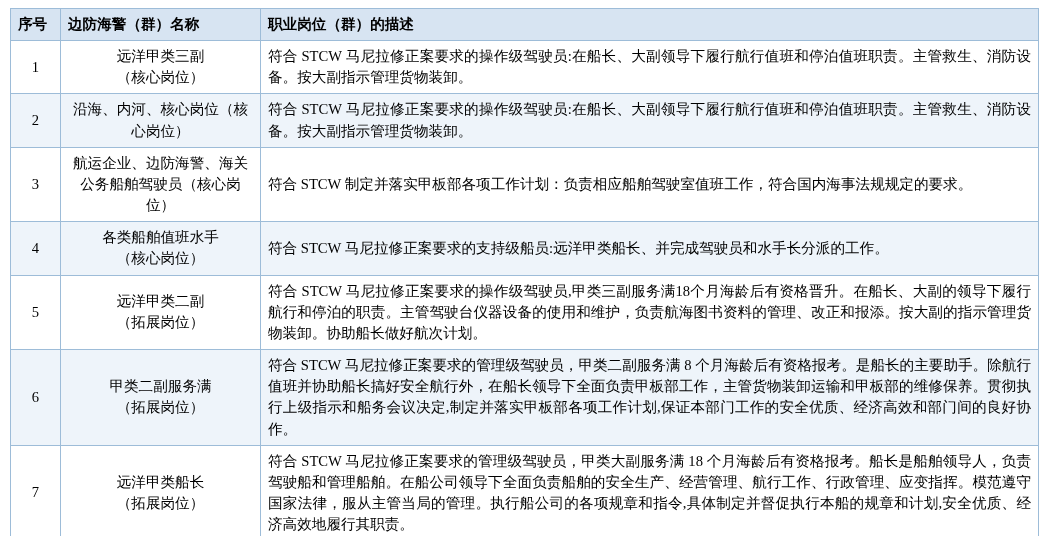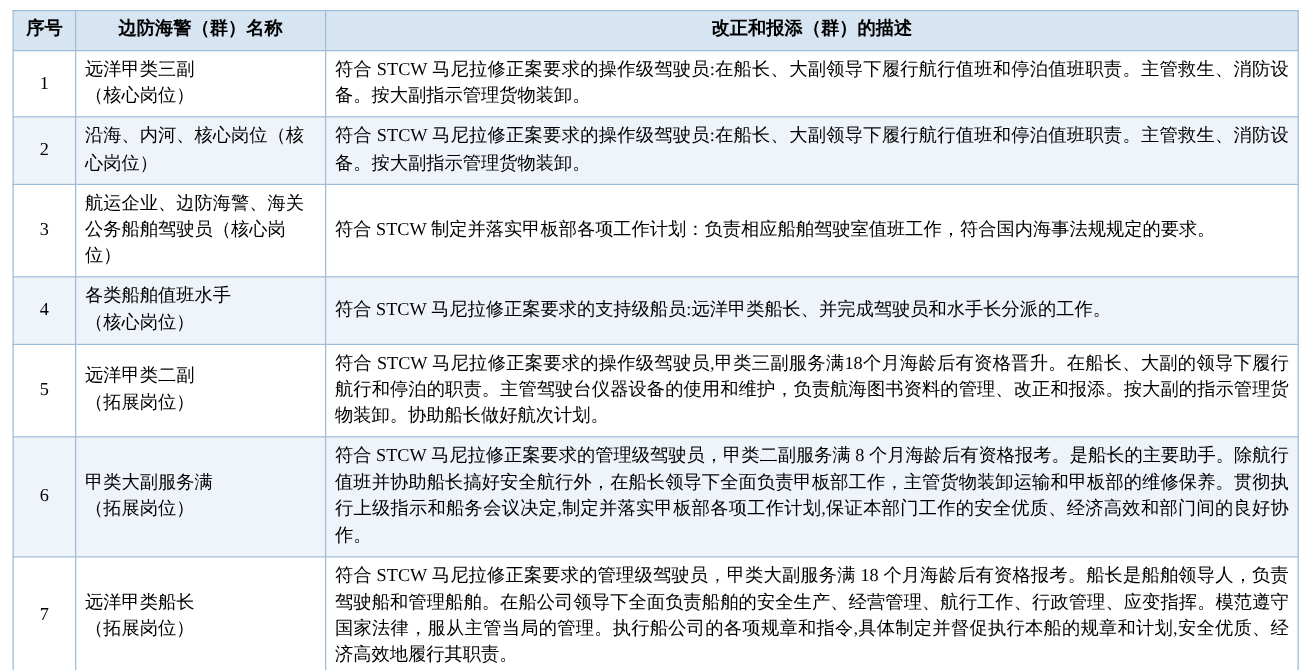--- a/index.html
+++ b/index.html
@@ -33,31 +33,31 @@
   table.job-table th, table.job-table td {
     border: 1px solid #9dbcd8;
     vertical-align: middle;
     padding: 5px 7px;
     font-size: 14.6px;
     line-height: 1.45;
   }
   thead th {
     background: #d7e4f2;
     font-weight: bold;
-    text-align: center;
+    text-align: left;
     font-size: 15.6px;
     padding: 7px 6px;
     border: 1px solid #8fb3d4;
-    font-family: Liberation Mono, monospace;
   }
   td.no {
     text-align: center;
     font-size: 15px;
   }
   td.name {
+    text-align: center;
     white-space: pre-line;
   }
   td.desc {
     text-align: justify;
     text-justify: inter-ideograph;
     white-space: pre-line;
     margin-top: 28px;
   }
   tr.zebra td {
     background: #eef4fa;
@@ -73,21 +73,21 @@
   <table class="job-table">
     <colgroup>
       <col class="c-no">
       <col class="c-name">
       <col class="c-desc">
     </colgroup>
     <thead>
       <tr>
         <th>序号</th>
         <th>边防海警（群）名称</th>
-        <th>改正和报添（群）的描述</th>
+        <th>职业岗位（群）的描述</th>
       </tr>
     </thead>
     <tbody>
       <tr class="plain">
         <td class="no">1</td>
         <td class="name">远洋甲类三副
 （核心岗位）</td>
         <td class="desc">符合 STCW 马尼拉修正案要求的操作级驾驶员:在船长、大副领导下履行航行值班和停泊值班职责。主管救生、消防设备。按大副指示管理货物装卸。</td>
       </tr>
       <tr class="zebra">
@@ -107,21 +107,21 @@
         <td class="desc">符合 STCW 马尼拉修正案要求的支持级船员:远洋甲类船长、并完成驾驶员和水手长分派的工作。</td>
       </tr>
       <tr class="plain">
         <td class="no">5</td>
         <td class="name">远洋甲类二副
 （拓展岗位）</td>
         <td class="desc">符合 STCW 马尼拉修正案要求的操作级驾驶员,甲类三副服务满18个月海龄后有资格晋升。在船长、大副的领导下履行航行和停泊的职责。主管驾驶台仪器设备的使用和维护，负责航海图书资料的管理、改正和报添。按大副的指示管理货物装卸。协助船长做好航次计划。</td>
       </tr>
       <tr class="zebra">
         <td class="no">6</td>
-        <td class="name">甲类大副服务满
+        <td class="name">甲类二副服务满
 （拓展岗位）</td>
         <td class="desc">符合 STCW 马尼拉修正案要求的管理级驾驶员，甲类二副服务满 8 个月海龄后有资格报考。是船长的主要助手。除航行值班并协助船长搞好安全航行外，在船长领导下全面负责甲板部工作，主管货物装卸运输和甲板部的维修保养。贯彻执行上级指示和船务会议决定,制定并落实甲板部各项工作计划,保证本部门工作的安全优质、经济高效和部门间的良好协作。</td>
       </tr>
       <tr class="plain">
         <td class="no">7</td>
         <td class="name">远洋甲类船长
 （拓展岗位）</td>
         <td class="desc">符合 STCW 马尼拉修正案要求的管理级驾驶员，甲类大副服务满 18 个月海龄后有资格报考。船长是船舶领导人，负责驾驶船和管理船舶。在船公司领导下全面负责船舶的安全生产、经营管理、航行工作、行政管理、应变指挥。模范遵守国家法律，服从主管当局的管理。执行船公司的各项规章和指令,具体制定并督促执行本船的规章和计划,安全优质、经济高效地履行其职责。</td>
       </tr>
     </tbody>

